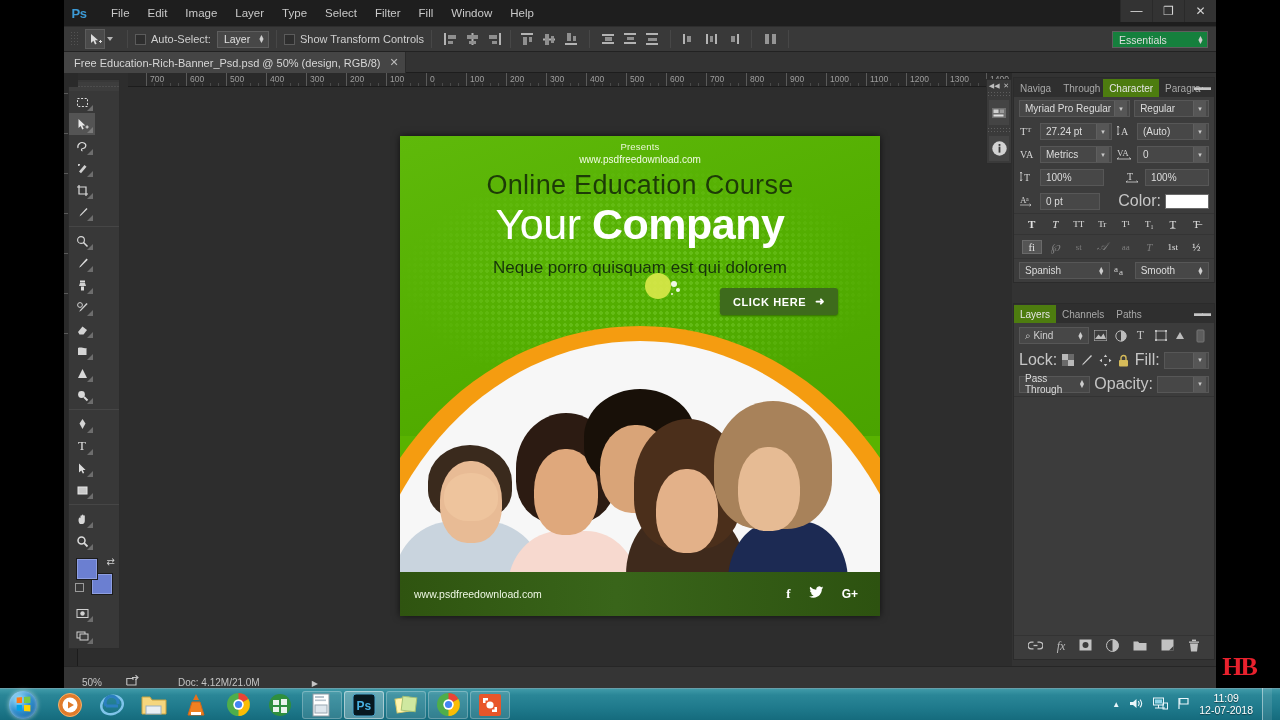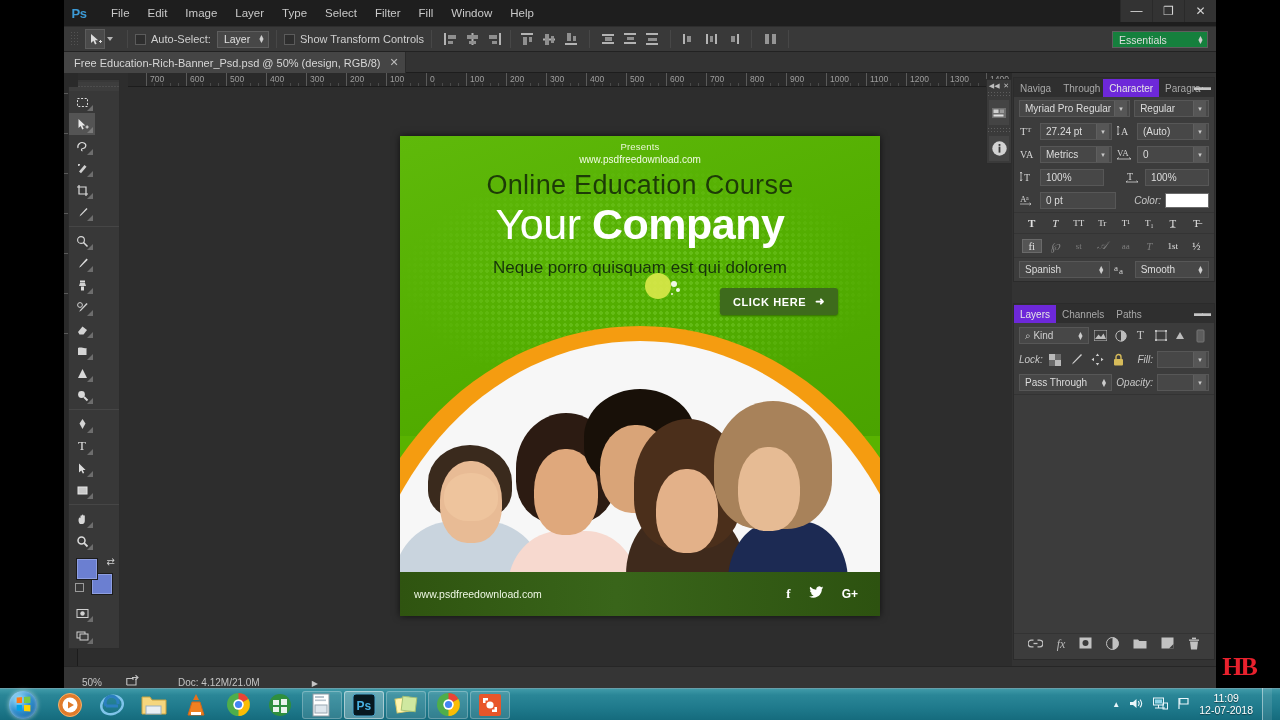--- a/index.html
+++ b/index.html
@@ -171,31 +171,31 @@
   .ds-btn { height:25px; display:flex; align-items:center; justify-content:center;
      background:#444; margin:2px 2px; color:#dcdcdc; }
 
   
   .panels { position:absolute; right:0; top:0; bottom:0; width:204px; background:#333; }
   .panel { background:#3c3c3c; border:1px solid #2b2b2b; }
   .panel-tabs { display:flex; align-items:flex-end; height:19px; background:#2f2f2f;
      position:relative; }
   .ptab { font-size:10px; color:#a9a9a9; padding:4px 6px 3px; white-space:nowrap;
      overflow:hidden; max-width:46px; }
-  .ptab.active { background:#6d28d9; color:#e6e6e6; }
+  .ptab.active { background:#4d7c0f; color:#e6e6e6; }
   .panel-menu { position:absolute; right:4px; top:4px; color:#c5c5c5; font-size:9px;
      letter-spacing:-1px; }
 
   .row { display:flex; align-items:center; gap:4px; padding:3px 5px; }
   .fld { background:#474747; border:1px solid #575757; color:#ddd; font-size:10px;
      height:17px; display:flex; align-items:center; padding:0 2px 0 5px;
      justify-content:space-between; }
   .fld .ar { font-size:7px; color:#c9c9c9; background:#565656; border-left:1px solid #5f5f5f;
      width:13px; height:15px; display:flex; align-items:center; justify-content:center; }
-  .clabel { color:#c6c6c6; font-size:10px;font-style:italic; }
+  .clabel { color:#c6c6c6; font-size:16px; }
   .ticon { color:#d6d6d6; font-size:10px; width:17px; text-align:center; }
   .ch-btn-row { display:flex; justify-content:space-around; align-items:center;
      padding:4px 6px; border-top:1px solid #343434; }
   .ch-btn { color:#e2e2e2; font-size:11px; width:18px; text-align:center; }
   .ch-btn.dim { color:#7d7d7d; }
   .ch-btn.boxed { background:#555; box-shadow:0 0 0 1px #6a6a6a; }
   .colorbox { width:44px; height:15px; background:#fff; border:1px solid #6a6a6a; }
 
   .layers-filter { display:flex; align-items:center; gap:3px; padding:4px 5px; }
   .lf-kind { flex:1; display:flex; align-items:center; justify-content:space-between;

